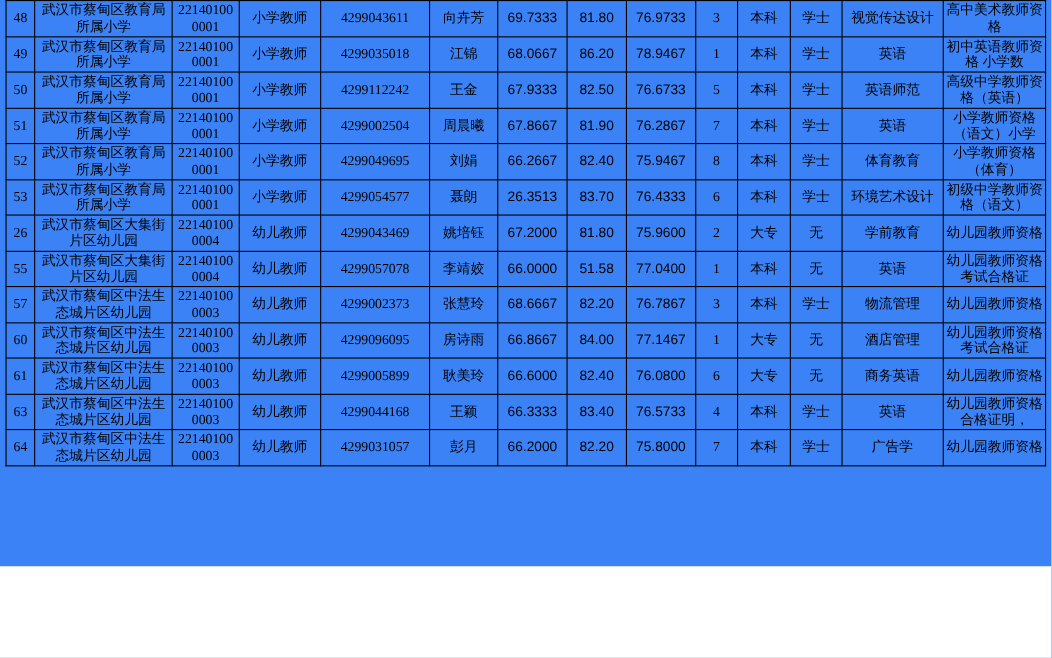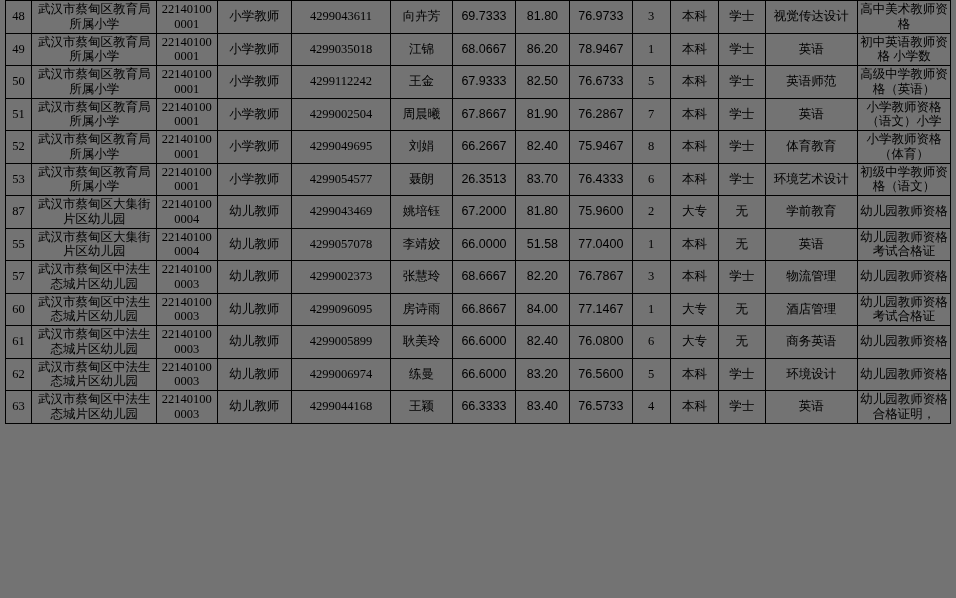--- a/index.html
+++ b/index.html
@@ -7,23 +7,23 @@
     padding: 0;
     background: #ffffff;
   }
   body {
     font-family: "Liberation Serif", "DejaVu Serif", serif;
     color: #000000;
   }
   .page {
     position: relative;
     width: 956px;
-    height: 598px;
+    height: 515px;
     overflow: hidden;
-    background: #737373;
+    background: #3b82f6;
   }
   table.reg-table {
     border-collapse: collapse;
     table-layout: fixed;
     width: 946px;
     margin-left: 5px;
     margin-top: 0px;
   }
   table.reg-table td {
     border: 1px solid #000000;
@@ -170,21 +170,21 @@
           <td class="score">26.3513</td>
           <td class="score">83.70</td>
           <td class="score">76.4333</td>
           <td class="num">6</td>
           <td class="cn">本科</td>
           <td class="cn">学士</td>
           <td class="cn">环境艺术设计</td>
           <td class="cert">初级中学教师资格（语文）</td>
         </tr>
         <tr>
-          <td class="num">87</td>
+          <td class="num">26</td>
           <td class="unit">武汉市蔡甸区大集街片区幼儿园</td>
           <td class="code">221401000004</td>
           <td class="cn">幼儿教师</td>
           <td class="mono">4299043469</td>
           <td class="cn">姚培钰</td>
           <td class="score">67.2000</td>
           <td class="score">81.80</td>
           <td class="score">75.9600</td>
           <td class="num">2</td>
           <td class="cn">大专</td>
@@ -250,46 +250,46 @@
           <td class="score">66.6000</td>
           <td class="score">82.40</td>
           <td class="score">76.0800</td>
           <td class="num">6</td>
           <td class="cn">大专</td>
           <td class="cn">无</td>
           <td class="cn">商务英语</td>
           <td class="cert">幼儿园教师资格</td>
         </tr>
         <tr>
-          <td class="num">62</td>
-          <td class="unit">武汉市蔡甸区中法生态城片区幼儿园</td>
-          <td class="code">221401000003</td>
-          <td class="cn">幼儿教师</td>
-          <td class="mono">4299006974</td>
-          <td class="cn">练曼</td>
-          <td class="score">66.6000</td>
-          <td class="score">83.20</td>
-          <td class="score">76.5600</td>
-          <td class="num">5</td>
-          <td class="cn">本科</td>
-          <td class="cn">学士</td>
-          <td class="cn">环境设计</td>
-          <td class="cert">幼儿园教师资格</td>
-        </tr>
-        <tr>
           <td class="num">63</td>
           <td class="unit">武汉市蔡甸区中法生态城片区幼儿园</td>
           <td class="code">221401000003</td>
           <td class="cn">幼儿教师</td>
           <td class="mono">4299044168</td>
           <td class="cn">王颖</td>
           <td class="score">66.3333</td>
           <td class="score">83.40</td>
           <td class="score">76.5733</td>
           <td class="num">4</td>
           <td class="cn">本科</td>
           <td class="cn">学士</td>
           <td class="cn">英语</td>
           <td class="cert">幼儿园教师资格合格证明，</td>
         </tr>
+        <tr>
+          <td class="num">64</td>
+          <td class="unit">武汉市蔡甸区中法生态城片区幼儿园</td>
+          <td class="code">221401000003</td>
+          <td class="cn">幼儿教师</td>
+          <td class="mono">4299031057</td>
+          <td class="cn">彭月</td>
+          <td class="score">66.2000</td>
+          <td class="score">82.20</td>
+          <td class="score">75.8000</td>
+          <td class="num">7</td>
+          <td class="cn">本科</td>
+          <td class="cn">学士</td>
+          <td class="cn">广告学</td>
+          <td class="cert">幼儿园教师资格</td>
+        </tr>
       </tbody>
   </table>
 </div>
 
 </body></html>

